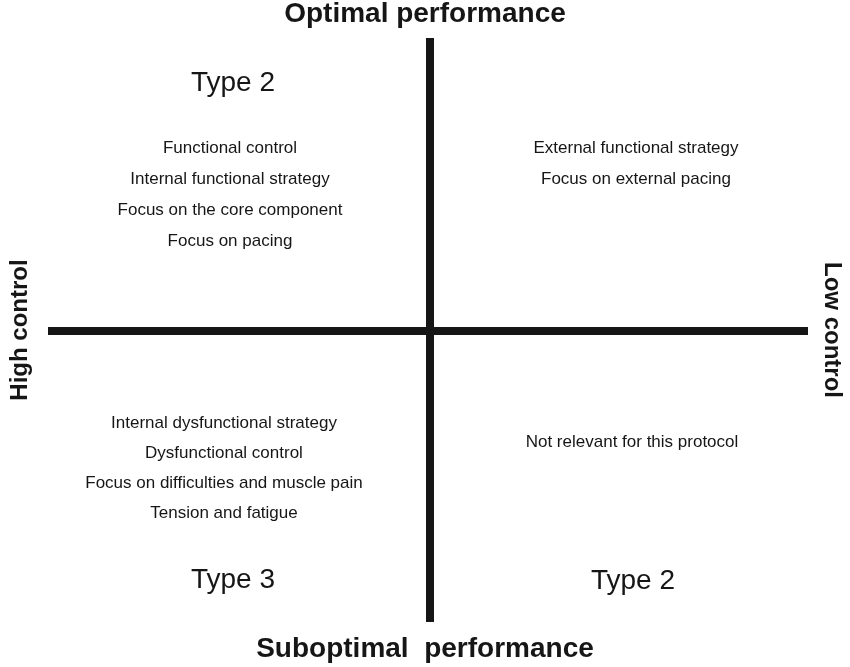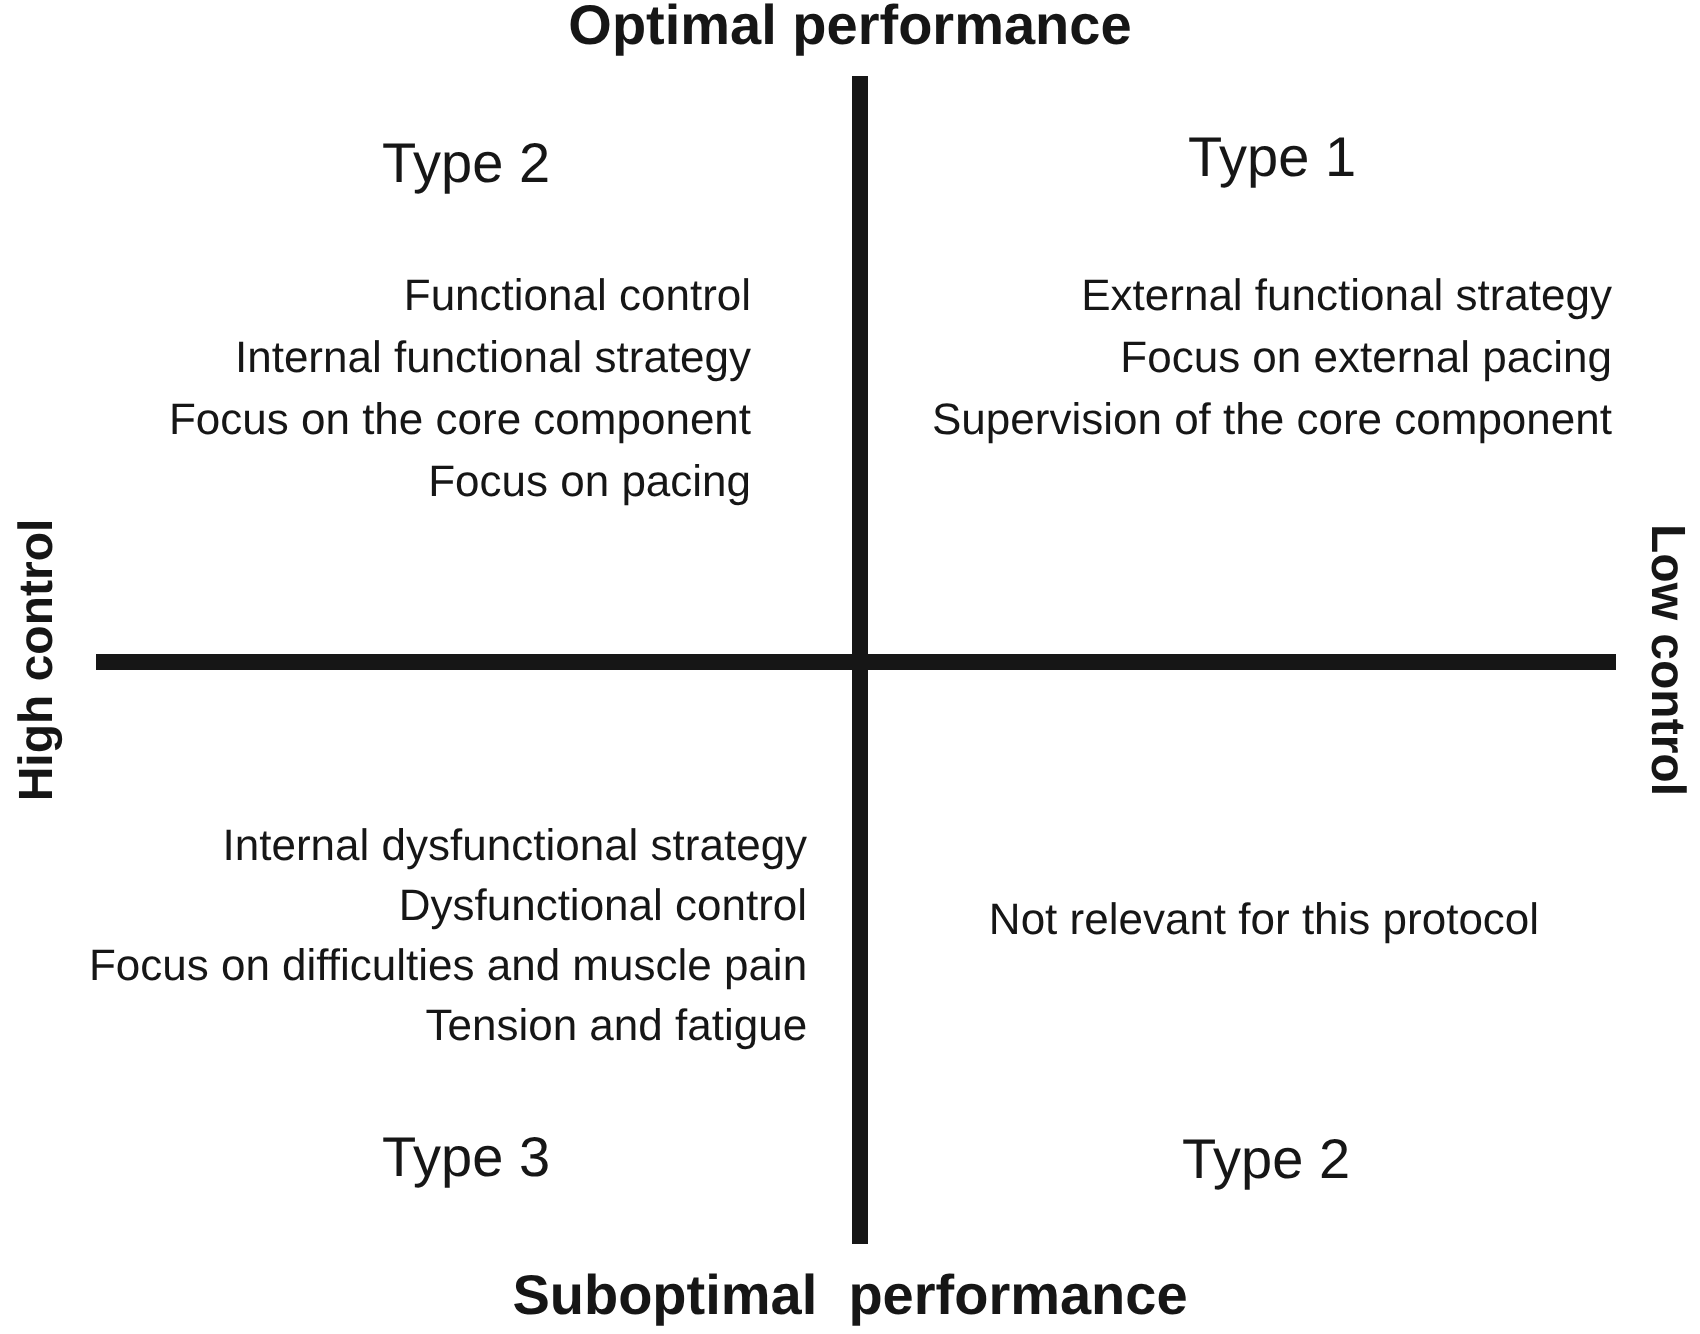--- a/index.html
+++ b/index.html
@@ -19,59 +19,57 @@
     font-size:24px;font-weight:700;white-space:nowrap;}
   .axis-right{position:absolute;left:833px;top:330px;
     transform:translate(-50%,-50%) rotate(90deg);
     font-size:24px;font-weight:700;white-space:nowrap;}
   .type-label{position:absolute;transform:translate(-50%,-50%);
     font-size:28px;font-weight:400;white-space:nowrap;}
   .t2{left:233px;top:82px}
   .t1{left:636px;top:79px}
   .t3{left:233px;top:579px}
   .t4{left:633px;top:580px}
-  .qtext{position:absolute;transform:translateX(-50%);text-align:right;
-    font-size:22px;line-height:31px;white-space:nowrap;}
+  .qtext{position:absolute;transform:translateX(-50%);text-align:center;
+    font-size:17px;line-height:31px;white-space:nowrap;}
   .q-tl{left:230px;top:132px}
   .q-tr{left:636px;top:132px}
   .q-bl{left:224px;top:408px;line-height:30px}
-  .q-br{left:632px;top:444px}
+  .q-br{left:632px;top:426px}
 </style>
 </head>
 <body>
 
 <div class="canvas">
 
   <div class="axis-top">Optimal performance</div>
 
   <div class="axis-bottom">Suboptimal  performance</div>
 
   <div class="axis-left">High control</div>
 
   <div class="axis-right">Low control</div>
 
   <div class="vline"></div>
   <div class="hline"></div>
 
   <div class="type-label t2">Type 2</div>
-  <div class="type-label t1">Type 1</div>
   <div class="type-label t3">Type 3</div>
   <div class="type-label t4">Type 2</div>
 
   <div class="qtext q-tl">
     <div>Functional control</div>
     <div>Internal functional strategy</div>
     <div>Focus on the core component</div>
     <div>Focus on pacing</div>
   </div>
 
   <div class="qtext q-tr">
     <div>External functional strategy</div>
     <div>Focus on external pacing</div>
-    <div>Supervision of the core component</div>
   </div>
 
   <div class="qtext q-bl">
     <div>Internal dysfunctional strategy</div>
     <div>Dysfunctional control</div>
     <div>Focus on difficulties and muscle pain</div>
     <div>Tension and fatigue</div>
   </div>
 
   <div class="qtext q-br">

